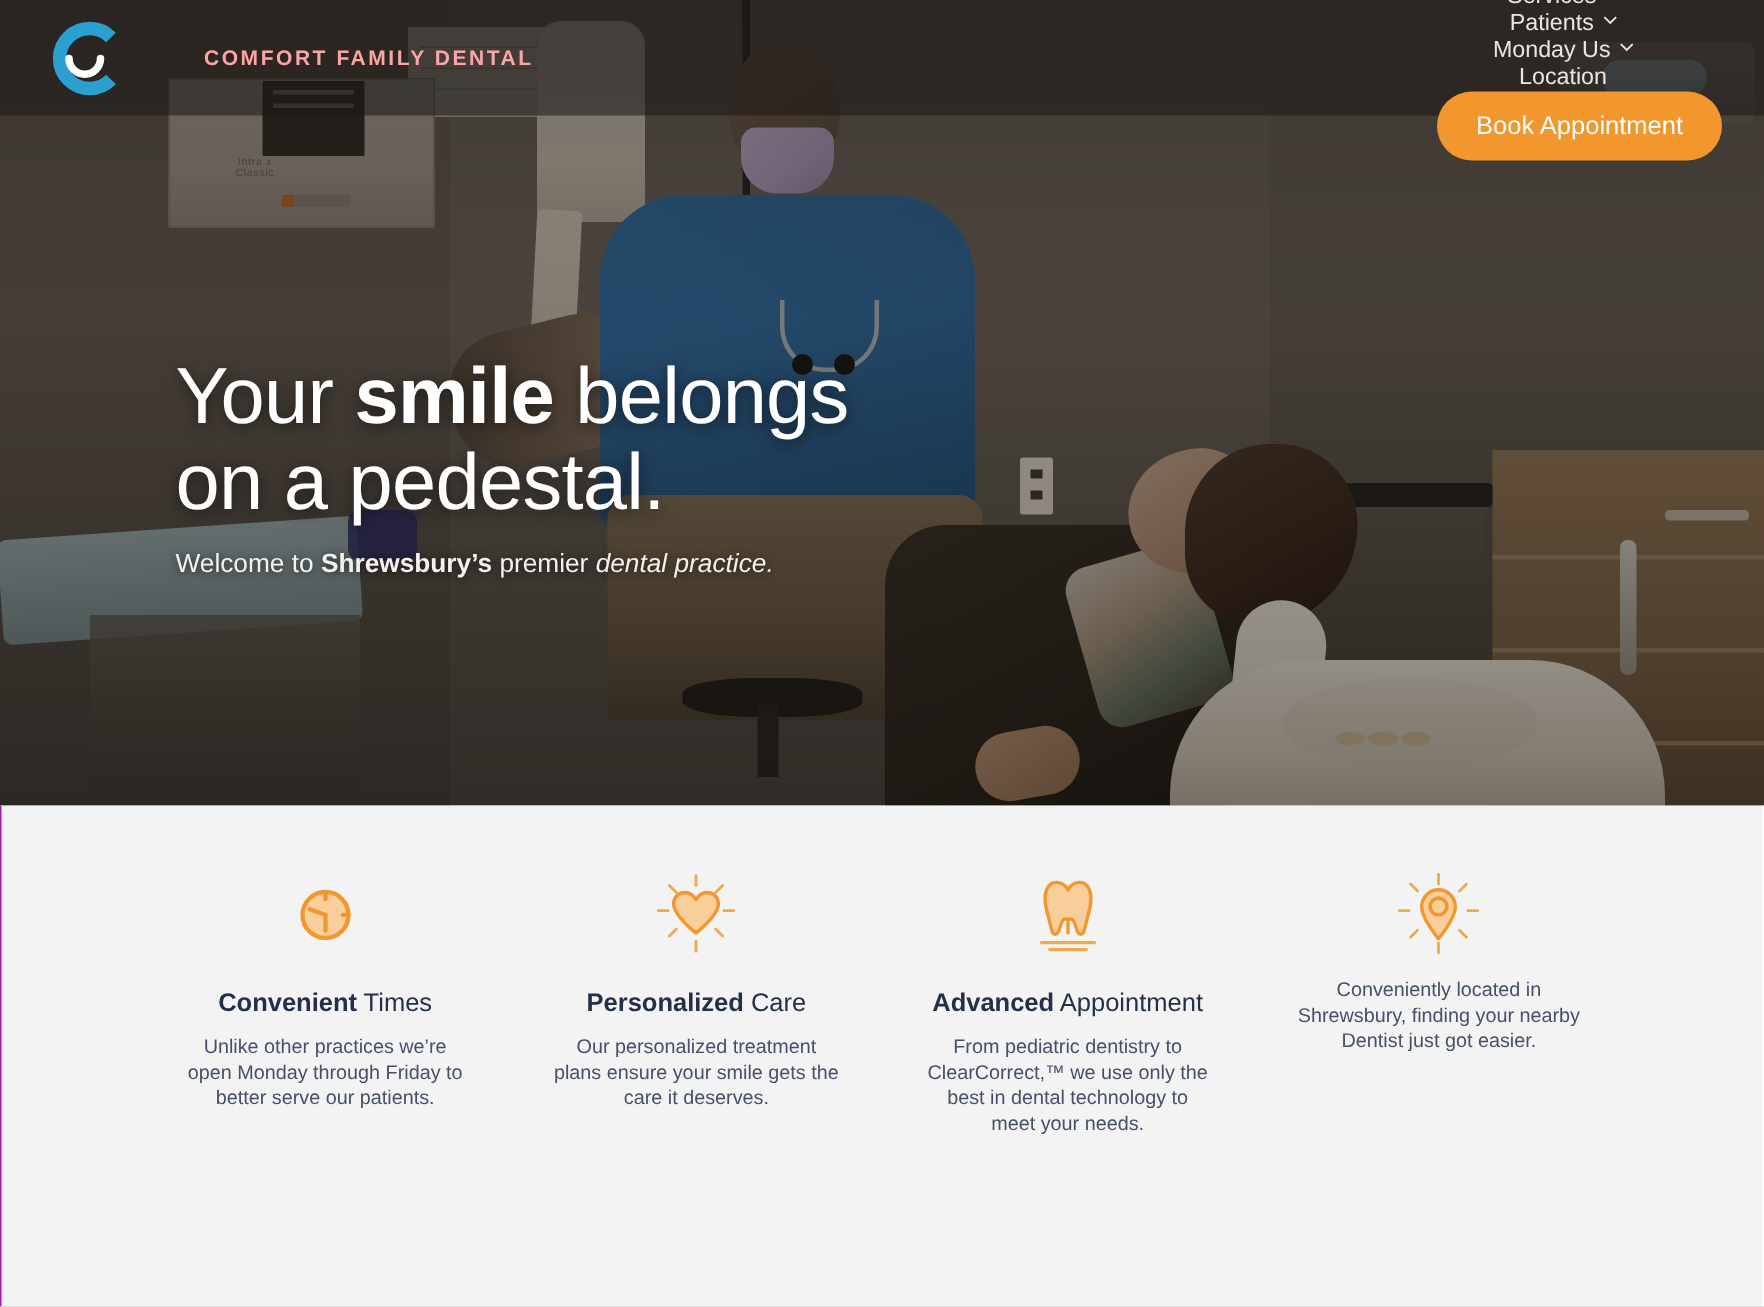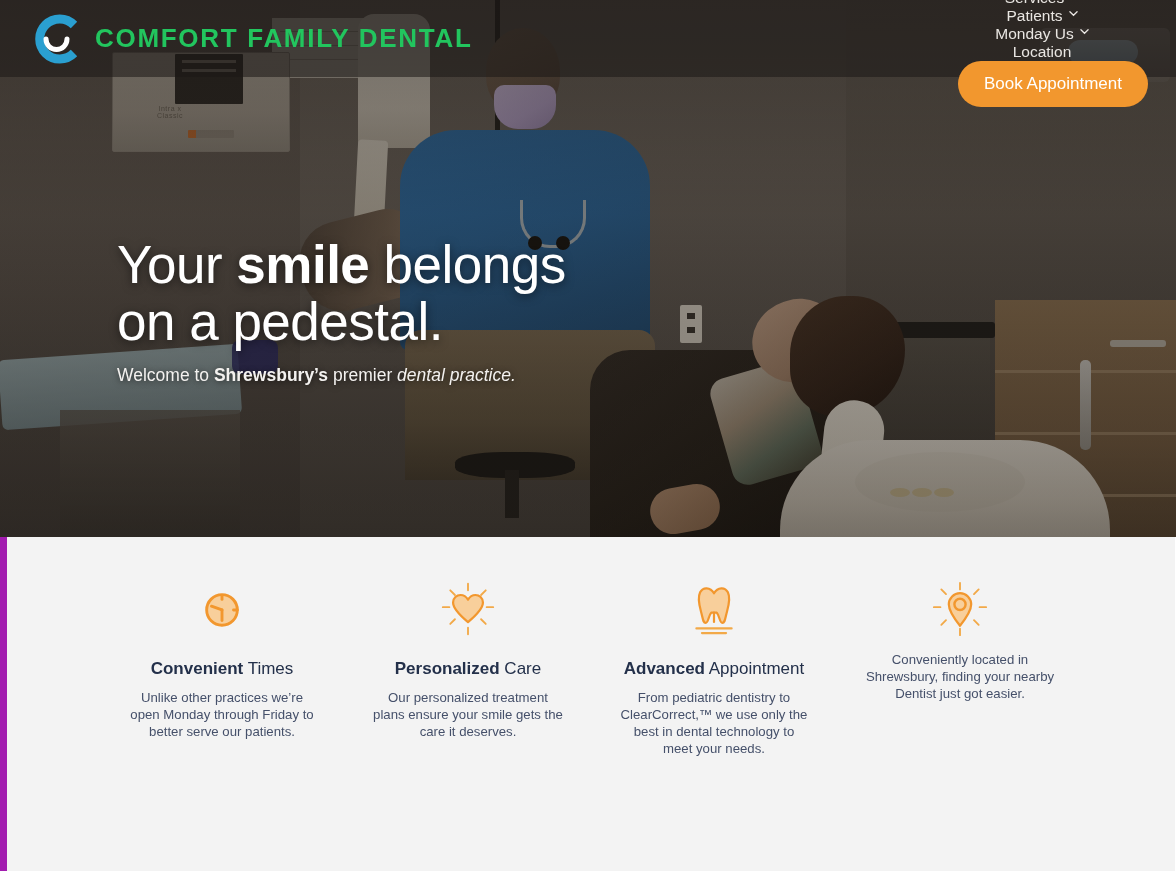--- a/index.html
+++ b/index.html
@@ -227,22 +227,22 @@
   
   .header {
     position:absolute; left:0; top:0; width:1176px; height:77px;
     background:rgba(28,24,22,.55); display:flex; align-items:center;
     padding:0 28px; z-index:5;
   }
   .logo-wrap { display:flex; align-items:center; gap:13px; }
   .logo-mark { position:relative; width:54px; height:54px; }
   .logo-mark svg { display:block; }
   .logo-text .l1 {
-    color:#22c55e; font-size:26px; font-weight:bold; letter-spacing:1.7px;
-    line-height:1.05; white-space:nowrap;
+    color:#fca5a5; font-size:14px; font-weight:bold; letter-spacing:1.7px;
+    line-height:1.05; white-space:nowrap;margin-left:41px;
   }
   .logo-text .l2 {
     color:#ffffff; font-size:11.5px; font-weight:bold; letter-spacing:2.05px;
     line-height:1.5; white-space:nowrap;
   }
   .logo-text .l2 .sm { font-size:9px; letter-spacing:1.2px; }
 
   .nav { margin-left:auto; display:flex; align-items:center; gap:0;flex-direction:column; }
   .nav-item {
     display:flex; align-items:center; gap:6px;
@@ -273,21 +273,21 @@
   .cta-hero {
     margin-top:31px; background:#f2972e; color:#fff; font-size:17px;
     padding:15px 39px; border-radius:30px; border:none; cursor:pointer;
     font-family:"Liberation Sans", sans-serif;
     box-shadow:0 2px 8px rgba(0,0,0,.28);
   }
 
   
   .features {
     position:absolute; left:0; top:537px; width:1176px; height:334px;
-    background:#f3f3f3; border-left:7px solid #a21caf; border-right:1px solid #ffffff;
+    background:#f3f3f3; border-left:1px solid #a21caf; border-right:1px solid #ffffff;
   }
   .feature-grid {
     display:flex; padding:40px 92px 0; gap:0;
   }
   .feature { flex:1; text-align:center; padding:0 14px; }
   .feature-icon { height:64px; display:flex; align-items:center; justify-content:center; }
   .feature-title {
     margin-top:18px; color:#23304a; font-size:17px; font-weight:300;
   }
   .feature-title b { font-weight:bold; }

